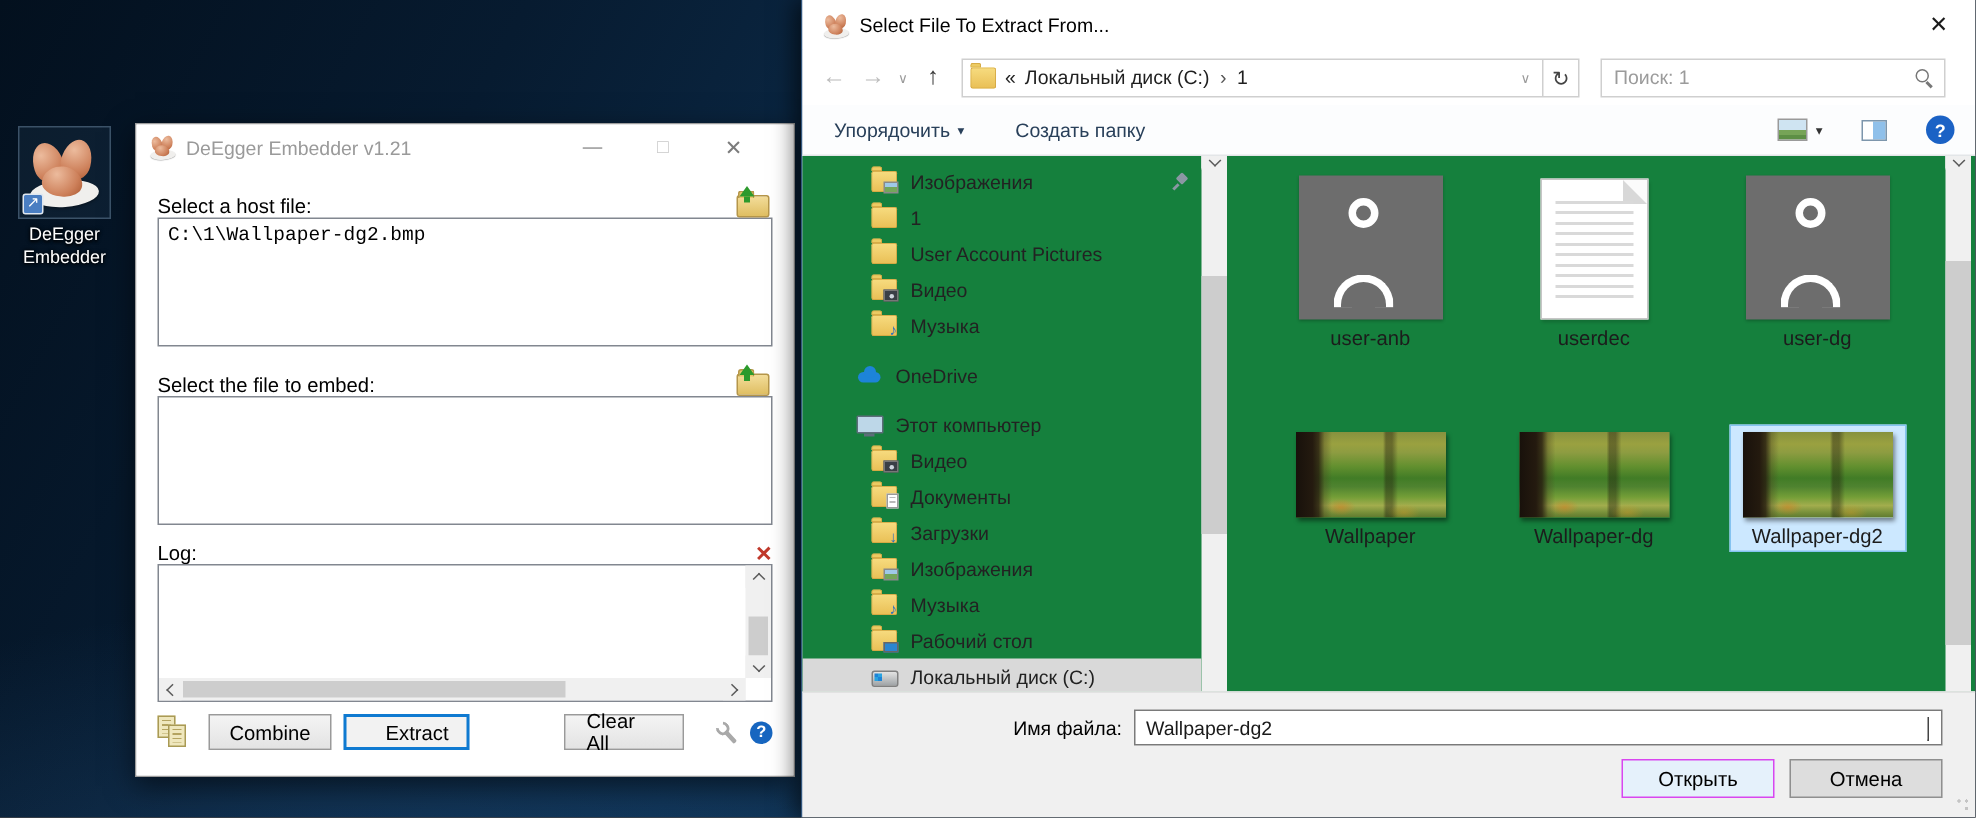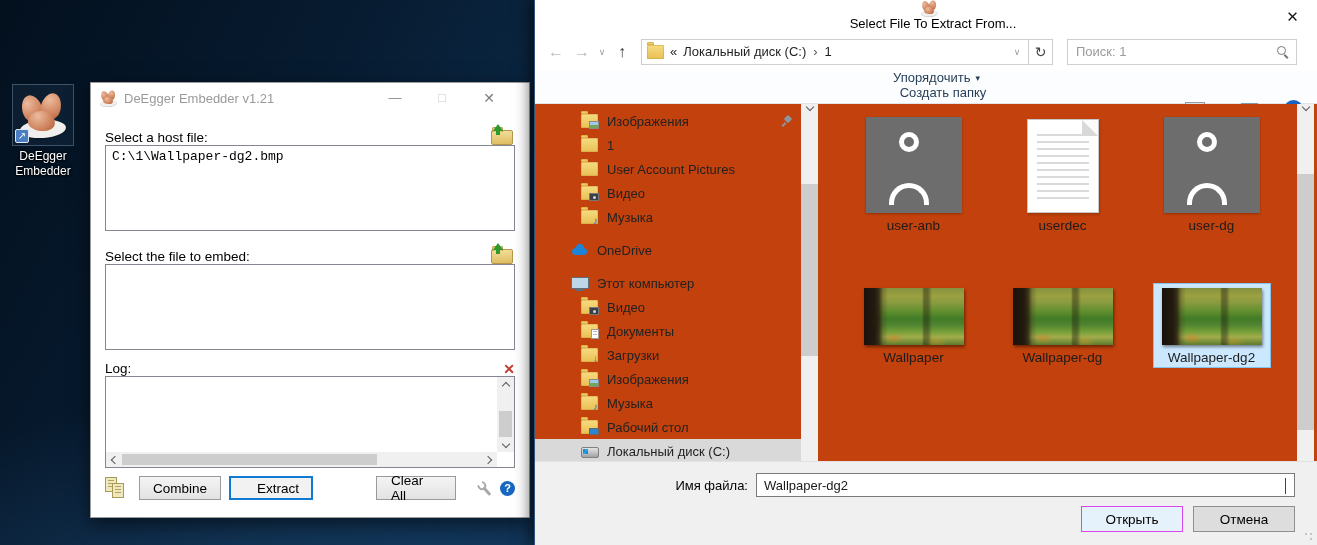--- a/index.html
+++ b/index.html
@@ -75,47 +75,47 @@
   .cd-page.p1{left:0;top:0;}
   .cd-page.p2{left:7px;top:6px;}
   .cd-page .lines{position:absolute;inset:2px;background:repeating-linear-gradient(180deg,#b4a35f 0 1px,transparent 1px 3px);}
   .wrench{position:relative;width:16px;height:16px;transform:rotate(-42deg);}
   .wrench::before{content:"";position:absolute;left:5px;top:6px;width:3px;height:10px;background:#a9a9a9;border-radius:1px;}
   .wrench::after{content:"";position:absolute;left:2px;top:-1px;width:5px;height:5px;border:2.5px solid #a9a9a9;border-radius:50%;border-top-color:transparent;}
   .help-circle{width:15px;height:15px;border-radius:50%;background:#1766c0;color:#fff;font-size:11px;font-weight:bold;display:flex;align-items:center;justify-content:center;}
 
   
   .dialog{left:534px;top:0;width:783px;height:545px;border:none;border-left:1px solid #31557c;box-shadow:-4px 0 14px rgba(0,0,0,.6);}
-  .dialog .titlebar{height:33px;flex-direction:column;}
+  .dialog .titlebar{height:33px;}
   .dialog .wtitle{color:#000;font-size:13px;}
   .dialog .tctrl.close{right:2px;width:45px;line-height:33px;color:#1a1a1a;font-size:15px;}
   .navrow{position:absolute;left:0;top:33px;right:0;height:37px;background:#fff;display:flex;align-items:center;}
   .navbtn{font-size:16px;width:26px;text-align:center;}
   .navbtn.dis{color:#bcbcbc;}
   .navbtn.en{color:#3b3b3b;}
   .nav-chevron{font-size:9px;color:#9a9a9a;width:14px;text-align:center;}
   .addressbar{display:flex;align-items:center;height:26px;width:412px;border:1px solid #cfcfcf;background:#fff;margin-left:6px;padding-left:5px;}
   .addr-text{margin-left:6px;color:#1f1f1f;}
   .addr-sep{margin:0 7px;color:#555;}
   .addr-right{margin-left:auto;display:flex;align-items:center;height:100%;}
   .addr-dd{width:22px;text-align:center;}
   .refresh-btn{width:24px;height:100%;border-left:1px solid #cfcfcf;display:flex;align-items:center;justify-content:center;font-size:14px;color:#444;}
   .searchbox{display:flex;align-items:center;height:26px;width:230px;border:1px solid #cfcfcf;background:#fff;margin-left:14px;padding:0 6px 0 8px;}
   .placeholder{color:#9b9b9b;}
   .magnifier{position:relative;width:14px;height:14px;margin-left:auto;}
   .magnifier::before{content:"";position:absolute;left:1px;top:1px;width:7px;height:7px;border:1.5px solid #777;border-radius:50%;}
   .magnifier::after{content:"";position:absolute;left:9px;top:9px;width:5px;height:1.8px;background:#777;transform:rotate(45deg);transform-origin:0 0;}
-  .toolbar{position:absolute;left:0;top:70px;right:0;height:34px;background:#fcfdfe;border-bottom:1px solid #e3e6e8;display:flex;align-items:center;color:#29405a;flex-direction:column;}
+  .toolbar{position:absolute;left:0;top:70px;right:0;height:34px;background:#fcfdfe;border-bottom:1px solid #e3e6e8;display:flex;align-items:center;color:#29405a;}
   .tool-item{display:flex;align-items:center;margin-left:21px;}
   .dd-arrow{font-size:9px;margin-left:5px;color:#29405a;}
   .toolbar .right{margin-left:auto;display:flex;align-items:center;margin-right:14px;}
   .view-icon{width:20px;height:15px;border:1px solid #9a9a9a;background:linear-gradient(180deg,#cfe4f2 0 52%,#76a457 52% 78%,#5d8f45 78%);}
   .pane-icon{width:17px;height:14px;border:1px solid #7d96ac;background:linear-gradient(90deg,#fff 0 45%,#8fc0ea 45%);margin-left:26px;}
   .help-circle.big{width:19px;height:19px;font-size:12px;margin-left:26px;background:#1b62c5;}
-  .content{position:absolute;left:0;top:104px;right:0;height:357px;background:#c2410c;}
+  .content{position:absolute;left:0;top:104px;right:0;height:357px;background:#15803d;}
   
   .sidebar{position:absolute;left:0;top:0;width:266px;height:100%;overflow:hidden;padding-top:5px;}
   .side-item{display:flex;align-items:center;height:24px;padding-left:46px;position:relative;}
   .side-item.ind1{padding-left:36px;margin-top:9px;}
   .side-item.selected{background:#d9d9d9;}
   .slabel{margin-left:9px;color:#222;}
   .pin-icon{position:absolute;right:8px;top:6px;width:12px;height:12px;}
   .pin-icon::before{content:"";position:absolute;left:4px;top:1px;width:6px;height:6px;background:#8a97a3;border-radius:1px;transform:rotate(45deg);}
   .pin-icon::after{content:"";position:absolute;left:2px;top:7px;width:1.8px;height:5px;background:#8a97a3;transform:rotate(45deg);}
   .side-scroll{position:absolute;left:266px;top:0;width:17px;height:100%;background:#f0f0f0;}

